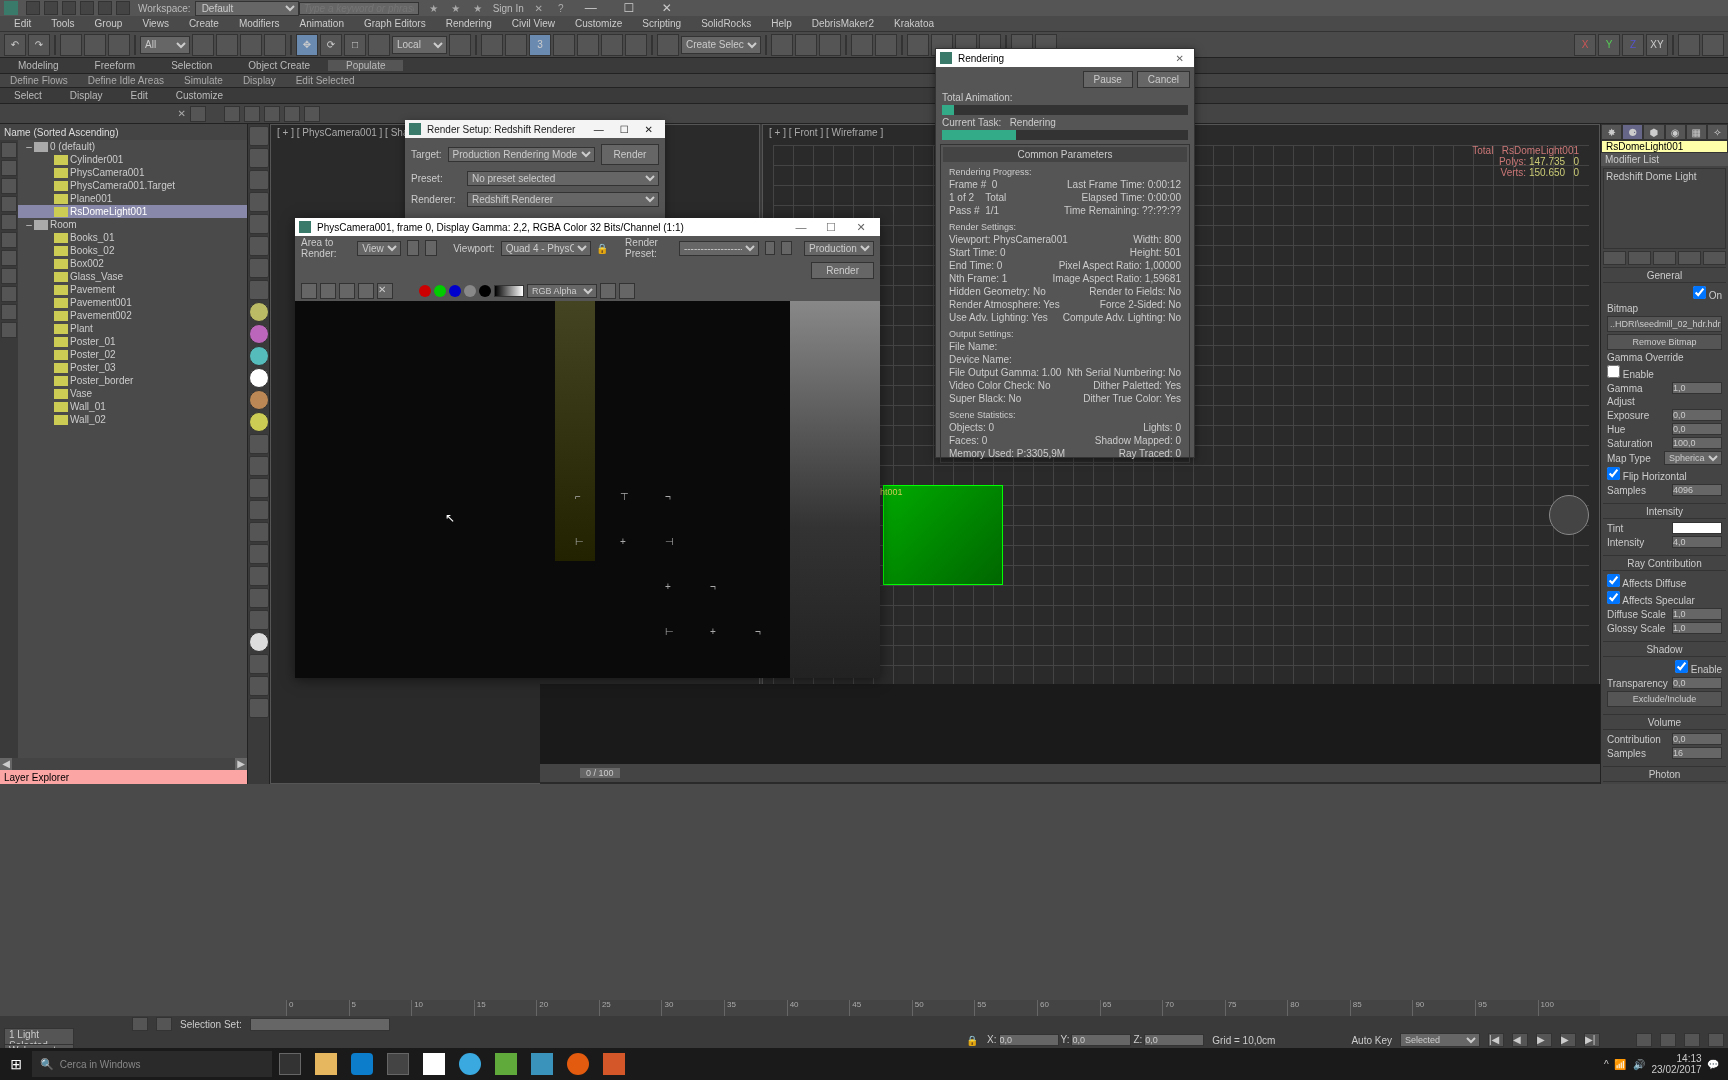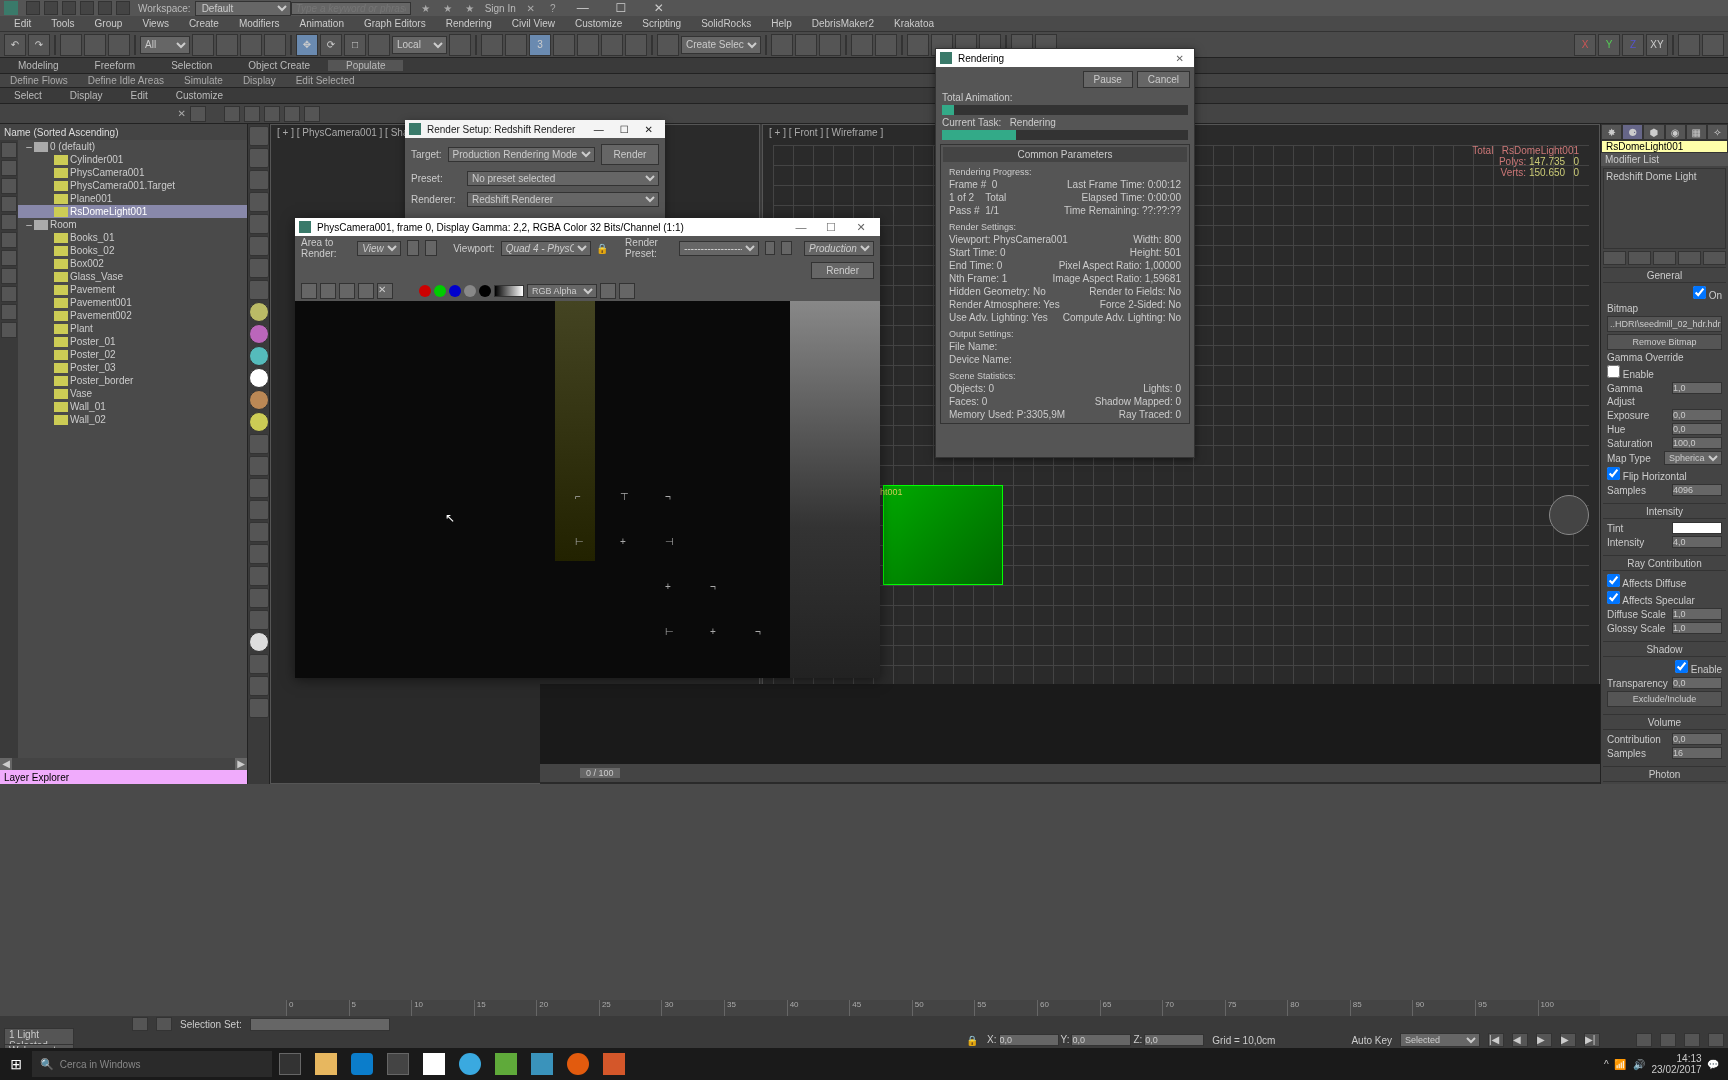--- a/index.html
+++ b/index.html
@@ -3,21 +3,21 @@
 <meta charset="utf-8">
 <style>
 * { margin: 0; padding: 0; box-sizing: border-box; font-family: "Segoe UI", Tahoma, sans-serif; font-size: 10px; user-select: none; }
 body { background: #4a4a4a; width: 1728px; height: 1080px; overflow: hidden; position: relative; color: #ccc; }
 
 
 .titlebar { height: 16px; background: #555; display: flex; align-items: center; padding: 0 4px; }
 .titlebar .logo { width: 14px; height: 14px; background: #3a7a6a; margin-right: 8px; }
 .titlebar .tb-btn { width: 14px; height: 14px; background: #444; margin-right: 4px; border: 1px solid #333; }
 .titlebar .ws-label { margin-left: 4px; color: #bbb; font-size: 10px; }
-.titlebar .ws-select { background: #666; color: #ccc; border: 1px solid #333; font-size: 10px; padding: 0 2px; width: 96px; margin-left: 4px; }
+.titlebar .ws-select { background: #666; color: #ccc; border: 1px solid #333; font-size: 10px; padding: 0 2px; width: 104px; margin-left: 4px; }
 .titlebar .center { flex: 1; text-align: center; color: #ddd; font-size: 10px; }
 .titlebar .right { display: flex; align-items: center; gap: 8px; }
 .titlebar .search { width: 120px; background: #666; border: 1px solid #333; color: #888; font-size: 10px; font-style: italic; padding: 0 4px; }
 .titlebar .ico { width: 14px; height: 14px; display: flex; align-items: center; justify-content: center; color: #aaa; }
 .titlebar .signin { color: #bbb; font-size: 10px; }
 .titlebar .win-btn { width: 30px; height: 14px; display: flex; align-items: center; justify-content: center; color: #ccc; font-size: 12px; }
 
 
 .menubar { height: 16px; background: #4a4a4a; display: flex; align-items: center; padding: 0 4px; border-bottom: 1px solid #333; }
 .menubar .mi { padding: 0 10px; color: #ccc; font-size: 10px; }
@@ -59,21 +59,21 @@
 .scene-explorer .tree-row.sel { background: #88a; color: #fff; }
 .scene-explorer .tree-row .toggle { width: 10px; text-align: center; }
 .scene-explorer .tree-row .ico { width: 14px; height: 10px; margin-right: 2px; display: inline-block; }
 .scene-explorer .tree-row .ico.obj { background: #cc5; }
 .scene-explorer .tree-row .ico.sph { background: #aaa; }
 .scene-explorer .scroll { height: 12px; background: #555; display: flex; }
 .scene-explorer .scroll .btn { width: 12px; background: #666; text-align: center; }
 .scene-explorer .scroll .track { flex: 1; background: #444; }
 
 
-.layer-exp { height: 14px; background: #f0abfc; color: #000; padding: 0 4px; display: flex; align-items: center; font-size: 10px; }
+.layer-exp { height: 14px; background: #fca5a5; color: #000; padding: 0 4px; display: flex; align-items: center; font-size: 10px; }
 
 
 .cmdstrip { width: 22px; background: #3a3a3a; display: flex; flex-direction: column; gap: 2px; padding-top: 2px; border-right: 1px solid #222; }
 .cmdstrip .cbtn { width: 20px; height: 20px; background: #555; border: 1px solid #333; margin: 0 auto; border-radius: 2px; }
 .cmdstrip .cbtn.sphere { border-radius: 50%; }
 
 
 .viewports { flex: 1; position: relative; background: #3a3a3a; }
 .vp-label { position: absolute; top: 2px; left: 6px; color: #aaa; font-size: 10px; }
 .vp-persp { position: absolute; top: 0; left: 0; width: 490px; height: 100%; background: #2a2a2a; border: 1px solid #555; }
@@ -101,21 +101,21 @@
 .render-setup .row select { flex: 1; background: #666; color: #ccc; border: 1px solid #333; font-size: 10px; }
 .render-setup .renderbtn { padding: 4px 12px; background: #666; border: 1px solid #333; color: #ccc; font-size: 10px; }
 
 
 .rfw { position: absolute; top: 218px; left: 295px; width: 585px; height: 460px; background: #fff; box-shadow: 0 2px 12px rgba(0,0,0,.5); display: flex; flex-direction: column; }
 .rfw .hdr { height: 18px; background: #fff; color: #000; display: flex; align-items: center; padding: 0 4px; font-size: 11px; }
 .rfw .hdr .ico { width: 12px; height: 12px; background: #3a7a6a; margin-right: 6px; }
 .rfw .hdr .spacer { flex: 1; }
 .rfw .hdr .wbtn { width: 30px; text-align: center; color: #666; font-size: 11px; }
 .rfw .tb1 { height: 24px; background: #555; display: flex; align-items: center; padding: 0 6px; gap: 6px; color: #ccc; }
-.rfw .tb1 select { background: #666; color: #ccc; border: 1px solid #333; font-size: 10px; font-style: italic; }
+.rfw .tb1 select { background: #666; color: #ccc; border: 1px solid #333; font-size: 10px; }
 .rfw .tb2 { height: 20px; background: #555; display: flex; align-items: center; padding: 0 6px; gap: 3px; }
 .rfw .tb2 .tbtn { width: 16px; height: 16px; background: #666; border: 1px solid #333; }
 .rfw .tb2 .dot { width: 12px; height: 12px; border-radius: 50%; }
 .rfw .tb2 select { background: #666; color: #ccc; border: 1px solid #333; font-size: 9px; }
 .rfw .canvas { flex: 1; background: #0a0a0a; position: relative; }
 .rfw .canvas .marker { position: absolute; color: #aaa; font-size: 10px; }
 
 
 .render-prog { position: absolute; top: 48px; left: 935px; width: 260px; height: 410px; background: #555; border: 1px solid #333; box-shadow: 0 2px 8px rgba(0,0,0,.5); }
 .render-prog .hdr { height: 18px; background: #fff; color: #000; display: flex; align-items: center; padding: 0 4px; font-size: 11px; }
@@ -799,20 +799,34 @@
       </div>
     <div class="sl" style="margin-top:4px">Output Settings:</div>
     <div id="output-settings-rows">
         <div class="kv">
           <span>File Name:</span>
           <span></span>
         </div>
         <div class="kv">
           <span>Device Name:</span>
           <span></span>
+        </div>
+      </div>
+    <div id="output-settings-rows2">
+        <div class="kv">
+          <span>File Output Gamma: 1.00</span>
+          <span>Nth Serial Numbering: No</span>
+        </div>
+        <div class="kv">
+          <span>Video Color Check: No</span>
+          <span>Dither Paletted: Yes</span>
+        </div>
+        <div class="kv">
+          <span>Super Black: No</span>
+          <span>Dither True Color: Yes</span>
         </div>
       </div>
     <div class="sl" style="margin-top:4px">Scene Statistics:</div>
     <div id="scene-stats-rows">
         <div class="kv">
           <span>Objects: 0</span>
           <span>Lights: 0</span>
         </div>
         <div class="kv">
           <span>Faces: 0</span>

